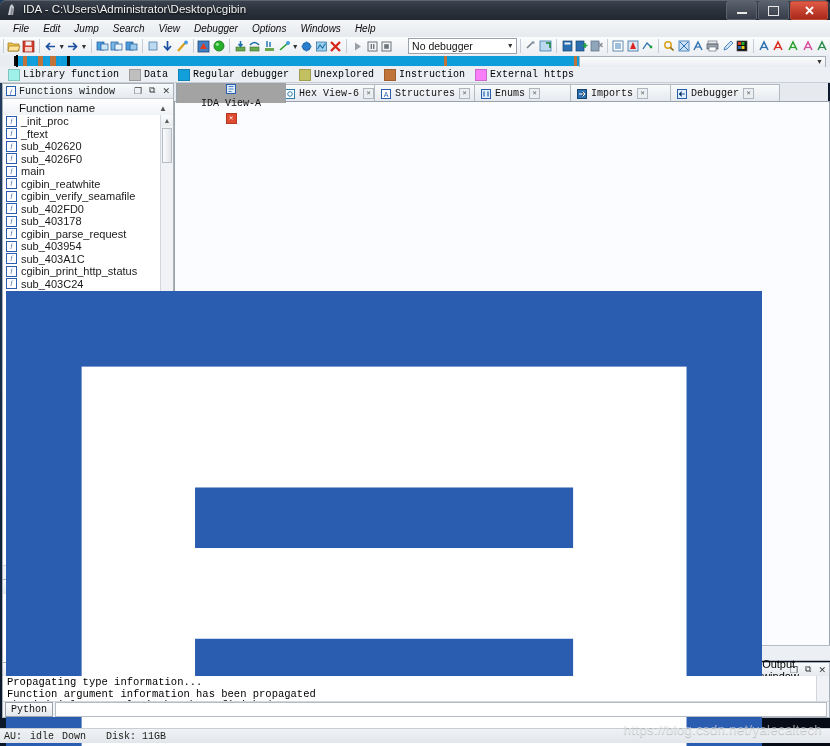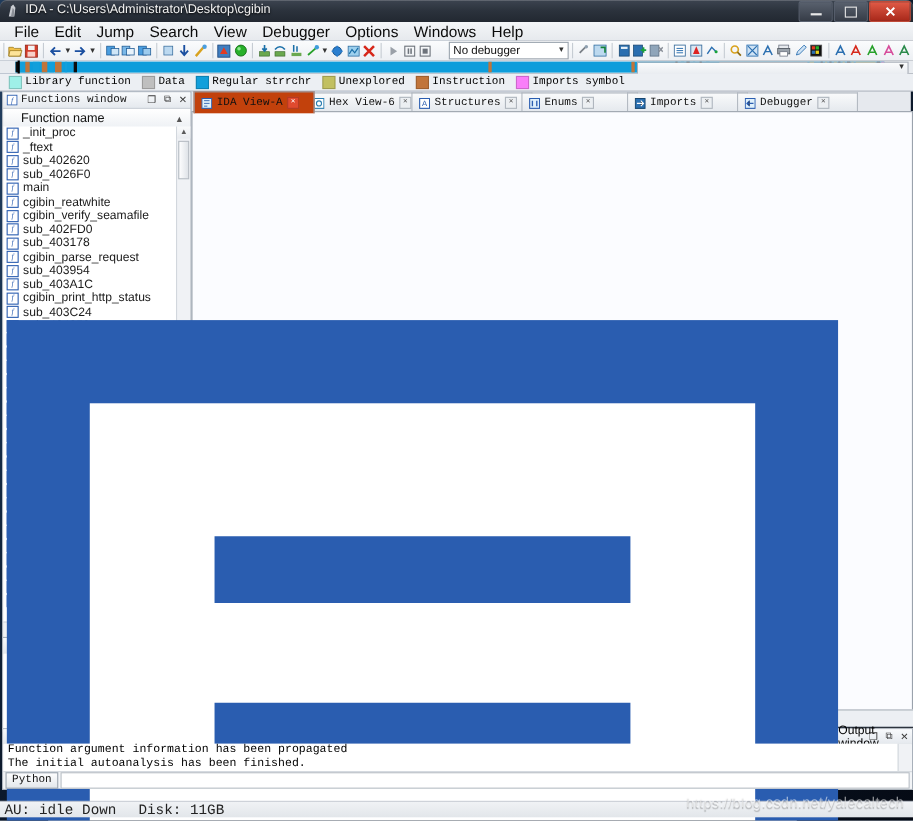--- a/index.html
+++ b/index.html
@@ -46,22 +46,23 @@
   .mini-glyph{display:block;width:10px;height:2px;background:#e8e8e8;margin-top:5px;}
   .max-glyph{display:block;width:9px;height:8px;border:1.5px solid #e8e8e8;}
   
   .menubar{
     position:absolute;left:0;top:20px;width:830px;height:17px;
     background:linear-gradient(to bottom,#f4f6f8,#e6e9ed);
     border-bottom:1px solid #d3d7dd;
     display:flex;align-items:center;padding-left:6px;
   }
   .menuitem{
-    font-size:14px;color:#0a0a0a;padding:1px 7px;cursor:default;
+    font-size:10px;color:#0a0a0a;padding:1px 7px;cursor:default;
     font-family:"Liberation Sans",sans-serif;
+    font-style:italic;
   }
   
   .toolbar{
     position:absolute;left:0;top:37px;width:830px;height:18px;
     background:linear-gradient(to bottom,#fbfcfd,#eceff3);
     border-bottom:1px solid #cfd4da;
     display:flex;align-items:center;
   }
   .tbsep{width:1px;height:14px;background:#c6ccd3;margin:0 3px;}
   .tbtn{width:17px;height:16px;display:flex;align-items:center;justify-content:center;}
@@ -164,21 +165,21 @@
     background:#e6e9ee;
   }
   .tab{
     position:absolute;top:1px;height:17px;
     background:linear-gradient(to bottom,#f9fafb,#e4e8ed);
     border:1px solid #b4bac2;border-bottom:none;
     display:flex;align-items:center;padding:0 6px;gap:4px;
     font-family:"Liberation Mono",monospace;font-size:10px;color:#111;
   }
   .tab.active{
-    background:#c2410c;border-color:#9aa2ac;top:0;height:19px;z-index:3;
+    background:#a3a3a3;border-color:#9aa2ac;top:0;height:19px;z-index:3;flex-direction:column;
   }
   .tabico{width:10px;height:10px;flex:none;}
   .tabx{
     width:9px;height:9px;border:1px solid #b0b6be;background:#eceff2;
     font-size:7px;line-height:8px;text-align:center;color:#555;flex:none;
   }
   .tabx.red{background:#e04a2f;border-color:#b13a22;color:#fff;}
   .viewarea{
     position:absolute;left:174px;top:101px;width:654px;height:543px;
     background:#fbfcff;border:1px solid #9aa2ac;border-top:1px solid #9aa2ac;
@@ -239,21 +240,21 @@
     display:flex;align-items:center;padding:0 5px;margin-left:2px;
   }
   .cmdinput{
     flex:1;height:13px;background:#fff;border:1px solid #b6bcc4;margin:0 2px;
   }
   
   .appstatus{
     position:absolute;left:0;top:728px;width:830px;height:14px;
     background:linear-gradient(to bottom,#f0f2f5,#e2e6ea);
     border-top:1px solid #c9ced5;
-    font-family:"Liberation Mono",monospace;font-size:13px;color:#222;
+    font-family:"Liberation Mono",monospace;font-size:10px;color:#222;
     display:flex;align-items:center;
   }
   .as-seg{padding:0 4px;}
   .watermark{
     position:absolute;right:8px;top:722px;
     font-family:"Liberation Sans",sans-serif;font-size:13px;
     color:rgba(255,255,255,.55);letter-spacing:.4px;
     text-shadow:0 1px 1px rgba(0,0,0,.25);
     pointer-events:none;
   }
@@ -608,33 +609,33 @@
     <div class="lg">
       <span class="lgsw" style="background:#9ff0e8"></span>
       <span class="lgtx">Library function</span>
     </div>
     <div class="lg">
       <span class="lgsw" style="background:#bfbfbf"></span>
       <span class="lgtx">Data</span>
     </div>
     <div class="lg">
       <span class="lgsw" style="background:#129fdb"></span>
-      <span class="lgtx">Regular strrchr</span>
+      <span class="lgtx">Regular debugger</span>
     </div>
     <div class="lg">
       <span class="lgsw" style="background:#c2c061"></span>
       <span class="lgtx">Unexplored</span>
     </div>
     <div class="lg">
       <span class="lgsw" style="background:#c1743a"></span>
       <span class="lgtx">Instruction</span>
     </div>
     <div class="lg">
       <span class="lgsw" style="background:#f97ef9"></span>
-      <span class="lgtx">Imports symbol</span>
+      <span class="lgtx">External https</span>
     </div>
   </div>
 
   <div class="fnwin">
     <div class="panelhdr">
       <svg class="ph-ico" viewBox="0 0 10 10">
         <rect x="0.5" y="0.5" width="9" height="9" fill="#fff" stroke="#2a5db0" stroke-width="1"></rect>
         <text x="5" y="7.6" font-size="7" fill="#2a5db0" text-anchor="middle" font-family="serif" font-style="italic">f</text>
       </svg>
       <span class="ph-tx">Functions window</span>
@@ -975,20 +976,21 @@
         <path d="M2.5 3h5M2.5 5h5M2.5 7h3" stroke="#2a5db0" stroke-width=".8"></path>
       </svg>
       <span class="ph-tx">Output window</span>
       <span class="ph-btns">
         <span>❐</span>
         <span>⧉</span>
         <span>✕</span>
       </span>
     </div>
     <div class="outbody">
+      <div>Propagating type information...</div>
       <div>Function argument information has been propagated</div>
       <div>The initial autoanalysis has been finished.</div>
     </div>
     <div class="outscroll"></div>
     <div class="cmdrow">
       <div class="pybtn">Python</div>
       <div class="cmdinput"></div>
     </div>
   </div>
 

